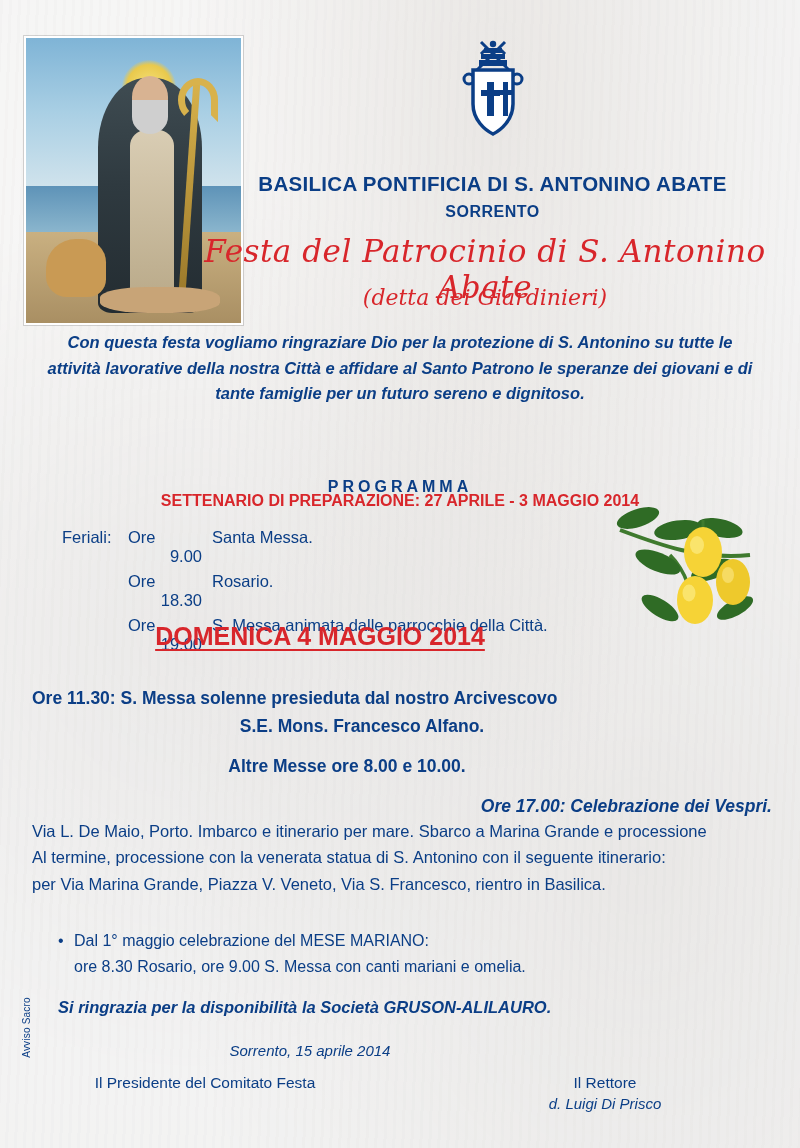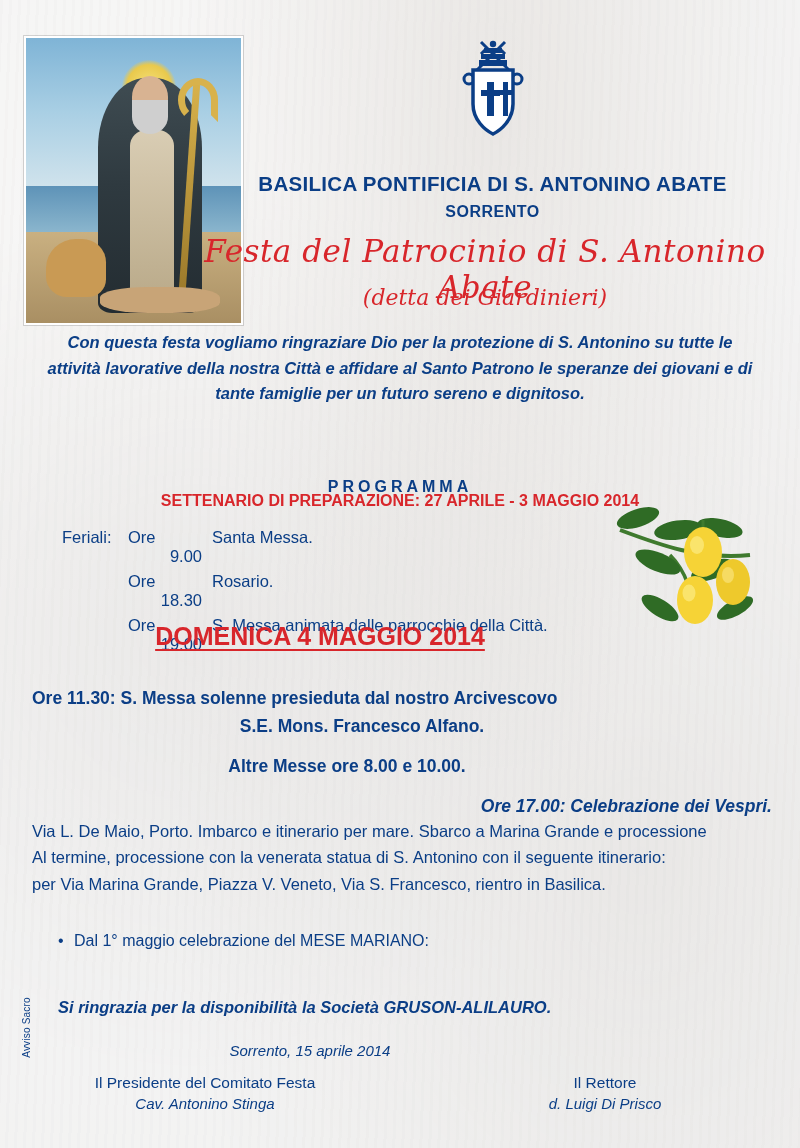--- a/index.html
+++ b/index.html
@@ -503,30 +503,30 @@
       <div>Via L. De Maio, Porto. Imbarco e itinerario per mare. Sbarco a Marina Grande e processione</div>
       <div>Al termine, processione con la venerata statua di S. Antonino con il seguente itinerario:</div>
       <div>per Via Marina Grande, Piazza V. Veneto, Via S. Francesco, rientro in Basilica.</div>
     </div>
 
     <div class="mariano">
       <div class="bullet-line">
         <span class="dot">•</span>
         <span>Dal 1° maggio celebrazione del MESE MARIANO:</span>
       </div>
+      <div class="indent">ore 8.30 Rosario, ore 9.00 S. Messa con canti mariani e omelia.</div>
     </div>
 
     <div class="thanks">Si ringrazia per la disponibilità la Società GRUSON-ALILAURO.</div>
 
     <div class="place-date">Sorrento, 15 aprile 2014</div>
 
     <div class="signatures">
       <div class="sig">
         <div class="role">Il Presidente del Comitato Festa</div>
-        <div class="name">Cav. Antonino Stinga</div>
       </div>
       <div class="sig">
         <div class="role">Il Rettore</div>
         <div class="name">d. Luigi Di Prisco</div>
       </div>
     </div>
 
     <div class="avviso">Avviso Sacro</div>
 
   </div>

